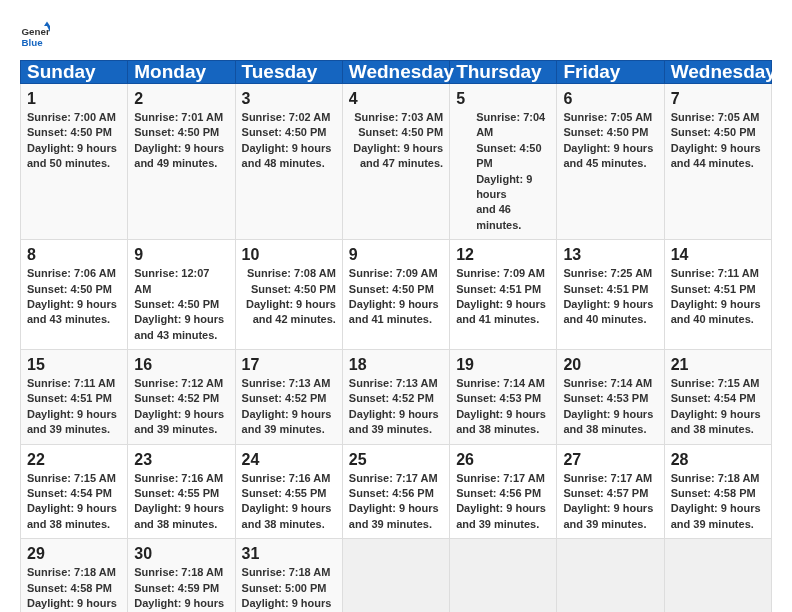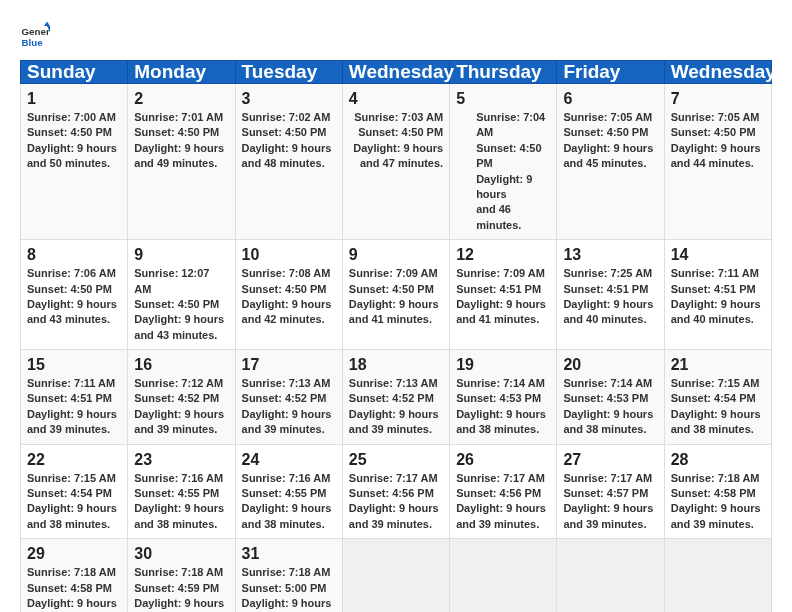--- a/index.html
+++ b/index.html
@@ -172,21 +172,21 @@
         </td>
         <td>
           <span class="day-num">9</span>
           <div class="day-info" style="white-space: pre-line;">Sunrise: 12:07 AM
 Sunset: 4:50 PM
 Daylight: 9 hours
 and 43 minutes.</div>
         </td>
         <td>
           <span class="day-num">10</span>
-          <div class="day-info" style="white-space: pre-line;">Sunrise: 7:08 AM
+          <div class="day-info" style="white-space: pre-line; text-align: right;">Sunrise: 7:08 AM
 Sunset: 4:50 PM
 Daylight: 9 hours
 and 42 minutes.</div>
         </td>
         <td>
           <span class="day-num">9</span>
           <div class="day-info" style="white-space: pre-line;">Sunrise: 7:09 AM
 Sunset: 4:50 PM
 Daylight: 9 hours
 and 41 minutes.</div>

